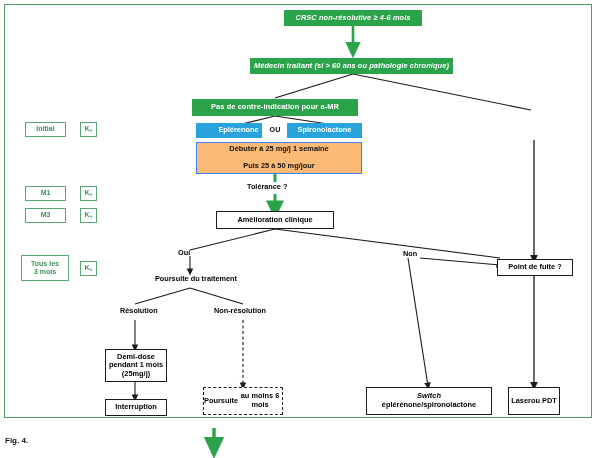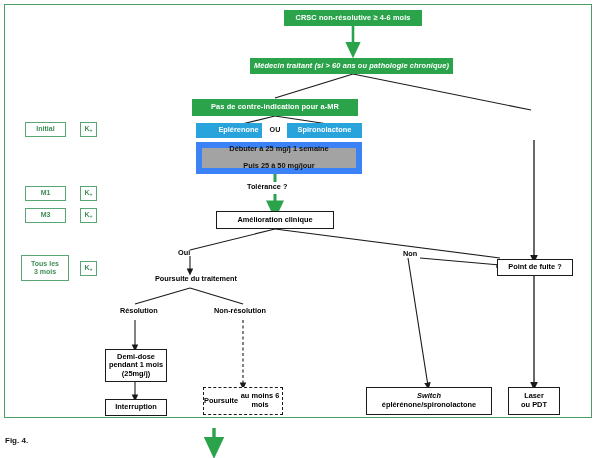--- a/index.html
+++ b/index.html
@@ -59,23 +59,23 @@
     font-size: 7.2px;
     letter-spacing: 0.1px;
   }
   .blue-dark {
     background: #29a3dc;
     color: #ffffff;
     border: 1px solid #29a3dc;
     font-size: 7.4px;
   }
   .blue-light {
-    background: #a3a3a3;
+    background: #fdba74;
     color: #111111;
-    border: 6px solid #3b82f6;
+    border: 1px solid #3b82f6;
     font-size: 7.4px;
     gap: 8px;
   }
   .ou-cell {
     background: #ffffff;
     color: #111111;
     font-size: 7.2px;
     border: none;
   }
   .white-box {
@@ -171,21 +171,21 @@
 
     <line x1="135" y1="320" x2="135" y2="348" stroke="#1a1a1a" stroke-width="1.1" marker-end="url(#arrow-black)"></line>
 
     <line x1="135" y1="382" x2="135" y2="398" stroke="#1a1a1a" stroke-width="1.1" marker-end="url(#arrow-black)"></line>
 
     <line x1="243" y1="320" x2="243" y2="386" stroke="#1a1a1a" stroke-width="1.1" stroke-dasharray="3,2.5" marker-end="url(#arrow-black)"></line>
 
     <line x1="214" y1="428" x2="214" y2="448" stroke="#2ba34a" stroke-width="3.4" marker-end="url(#arrow-green)"></line>
   </svg>
 
-  <div class="node green" style="left:284px; top:10px; width:138px; height:16px;">
+  <div class="node green" style="left:284px; top:10px; width:138px; height:16px;font-style:italic;">
     <span>CRSC non-résolutive ≥ 4-6 mois</span>
   </div>
 
   <div class="node green" style="left:250px; top:58px; width:203px; height:16px;font-style:italic;">
     <span>Médecin traitant (si &gt; 60 ans ou pathologie chronique)</span>
   </div>
 
   <div class="node green" style="left:192px; top:99px; width:166px; height:17px;">
     <span>Pas de contre-indication pour a-MR</span>
   </div>
@@ -253,21 +253,21 @@
 
   <div class="node white-box" style="left:366px; top:387px; width:126px; height:28px; flex-direction:column;">
     <span class="stack italic-line">Switch</span>
     <span class="stack">éplérénone/spironolactone</span>
   </div>
 
   <div class="node white-box" style="left:497px; top:259px; width:76px; height:17px;">
     <span>Point de fuite ?</span>
   </div>
 
-  <div class="node white-box" style="left:508px; top:387px; width:52px; height:28px; flex-direction:column;">
+  <div class="node white-box" style="left:508px; top:387px; width:52px; height:28px; ">
     <span class="stack">Laser</span>
     <span class="stack">ou PDT</span>
   </div>
 
   <div class="node outline-green" style="left:25px; top:122px; width:41px; height:15px;">
     <span>Initial</span>
   </div>
   <div class="node outline-green kplus" style="left:80px; top:122px; width:17px; height:15px;">
     <span>K</span>
       <sup>+</sup>

